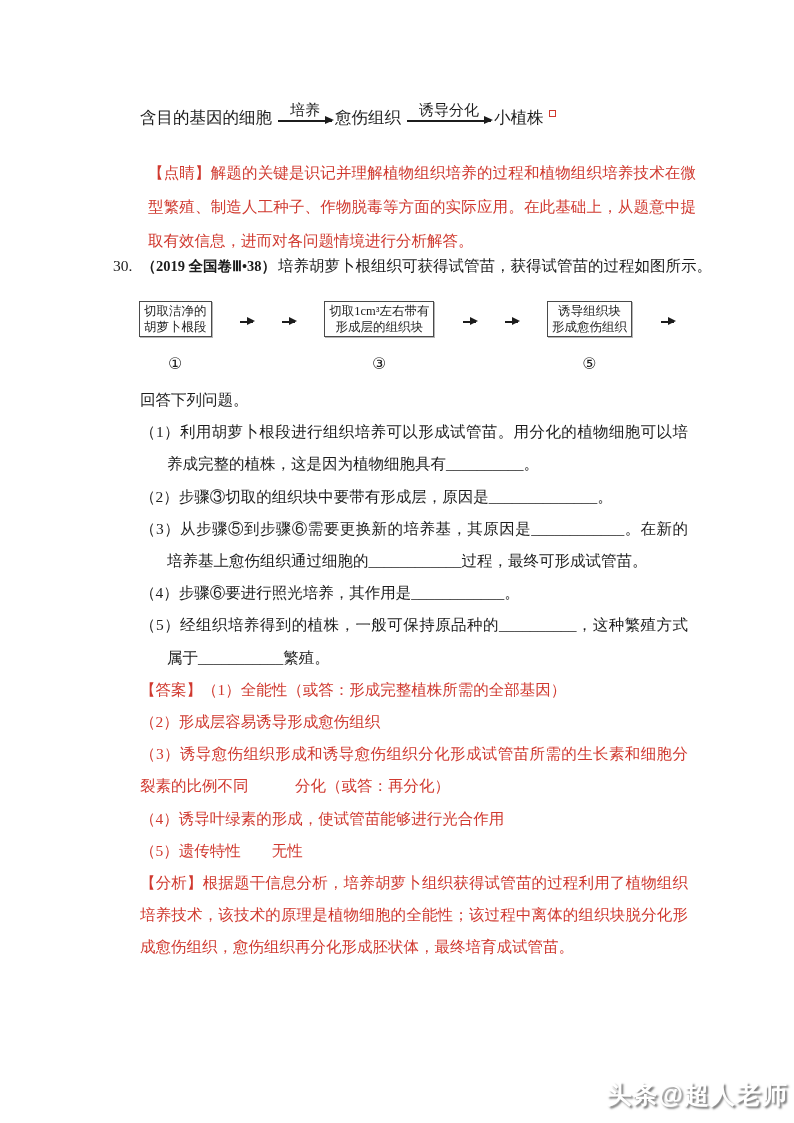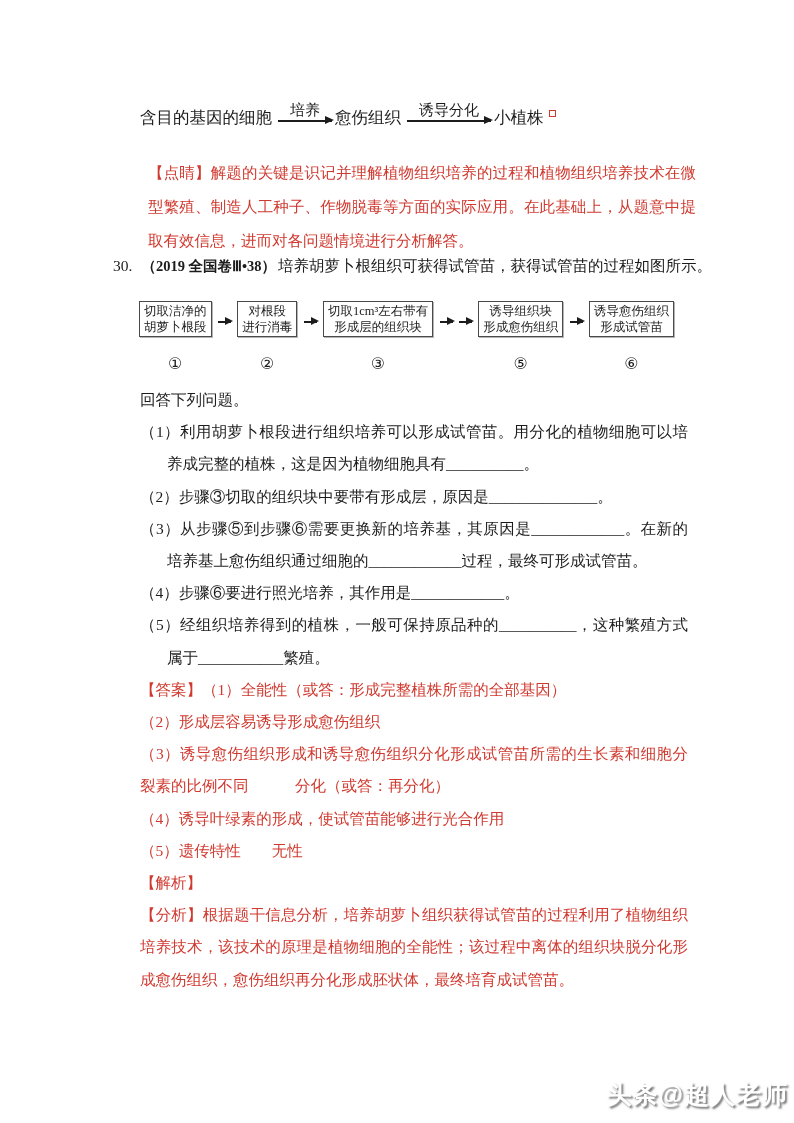--- a/index.html
+++ b/index.html
@@ -109,65 +109,50 @@
 
   <div class="flowchart">
     <div class="fc-step">
       <div class="fc-box">
         <div>切取洁净的</div>
         <div>胡萝卜根段</div>
       </div>
       <div class="fc-num">①</div>
     </div>
     <span class="fc-arrow"></span>
-    <div class="fc-step">
-      <div class="fc-box">
-        <div>对根段</div>
-        <div>进行消毒</div>
-      </div>
-      <div class="fc-num">②</div>
-    </div>
     <span class="fc-arrow"></span>
     <div class="fc-step">
       <div class="fc-box">
         <div>切取1cm³左右带有</div>
         <div>形成层的组织块</div>
       </div>
       <div class="fc-num">③</div>
     </div>
     <span class="fc-arrow"></span>
     <span class="fc-arrow"></span>
     <div class="fc-step">
       <div class="fc-box">
         <div>诱导组织块</div>
         <div>形成愈伤组织</div>
       </div>
       <div class="fc-num">⑤</div>
     </div>
     <span class="fc-arrow"></span>
-    <div class="fc-step">
-      <div class="fc-box">
-        <div>诱导愈伤组织</div>
-        <div>形成试管苗</div>
-      </div>
-      <div class="fc-num">⑥</div>
-    </div>
   </div>
 
   <div class="qa">
     <p>回答下列问题。</p>
     <p class="hang">（1）利用胡萝卜根段进行组织培养可以形成试管苗。用分化的植物细胞可以培养成完整的植株，这是因为植物细胞具有__________。</p>
     <p class="hang">（2）步骤③切取的组织块中要带有形成层，原因是______________。</p>
     <p class="hang">（3）从步骤⑤到步骤⑥需要更换新的培养基，其原因是____________。在新的培养基上愈伤组织通过细胞的____________过程，最终可形成试管苗。</p>
     <p class="hang">（4）步骤⑥要进行照光培养，其作用是____________。</p>
     <p class="hang">（5）经组织培养得到的植株，一般可保持原品种的__________，这种繁殖方式属于___________繁殖。</p>
     <p class="red">【答案】（1）全能性（或答：形成完整植株所需的全部基因）</p>
     <p class="red">（2）形成层容易诱导形成愈伤组织</p>
     <p class="red">（3）诱导愈伤组织形成和诱导愈伤组织分化形成试管苗所需的生长素和细胞分裂素的比例不同　　　分化（或答：再分化）</p>
     <p class="red">（4）诱导叶绿素的形成，使试管苗能够进行光合作用</p>
     <p class="red">（5）遗传特性　　无性</p>
-    <p class="red">【解析】</p>
     <p class="red">【分析】根据题干信息分析，培养胡萝卜组织获得试管苗的过程利用了植物组织培养技术，该技术的原理是植物细胞的全能性；该过程中离体的组织块脱分化形成愈伤组织，愈伤组织再分化形成胚状体，最终培育成试管苗。</p>
   </div>
 
   <div class="watermark">头条@超人老师</div>
 
 </div>
 
 </body></html>

